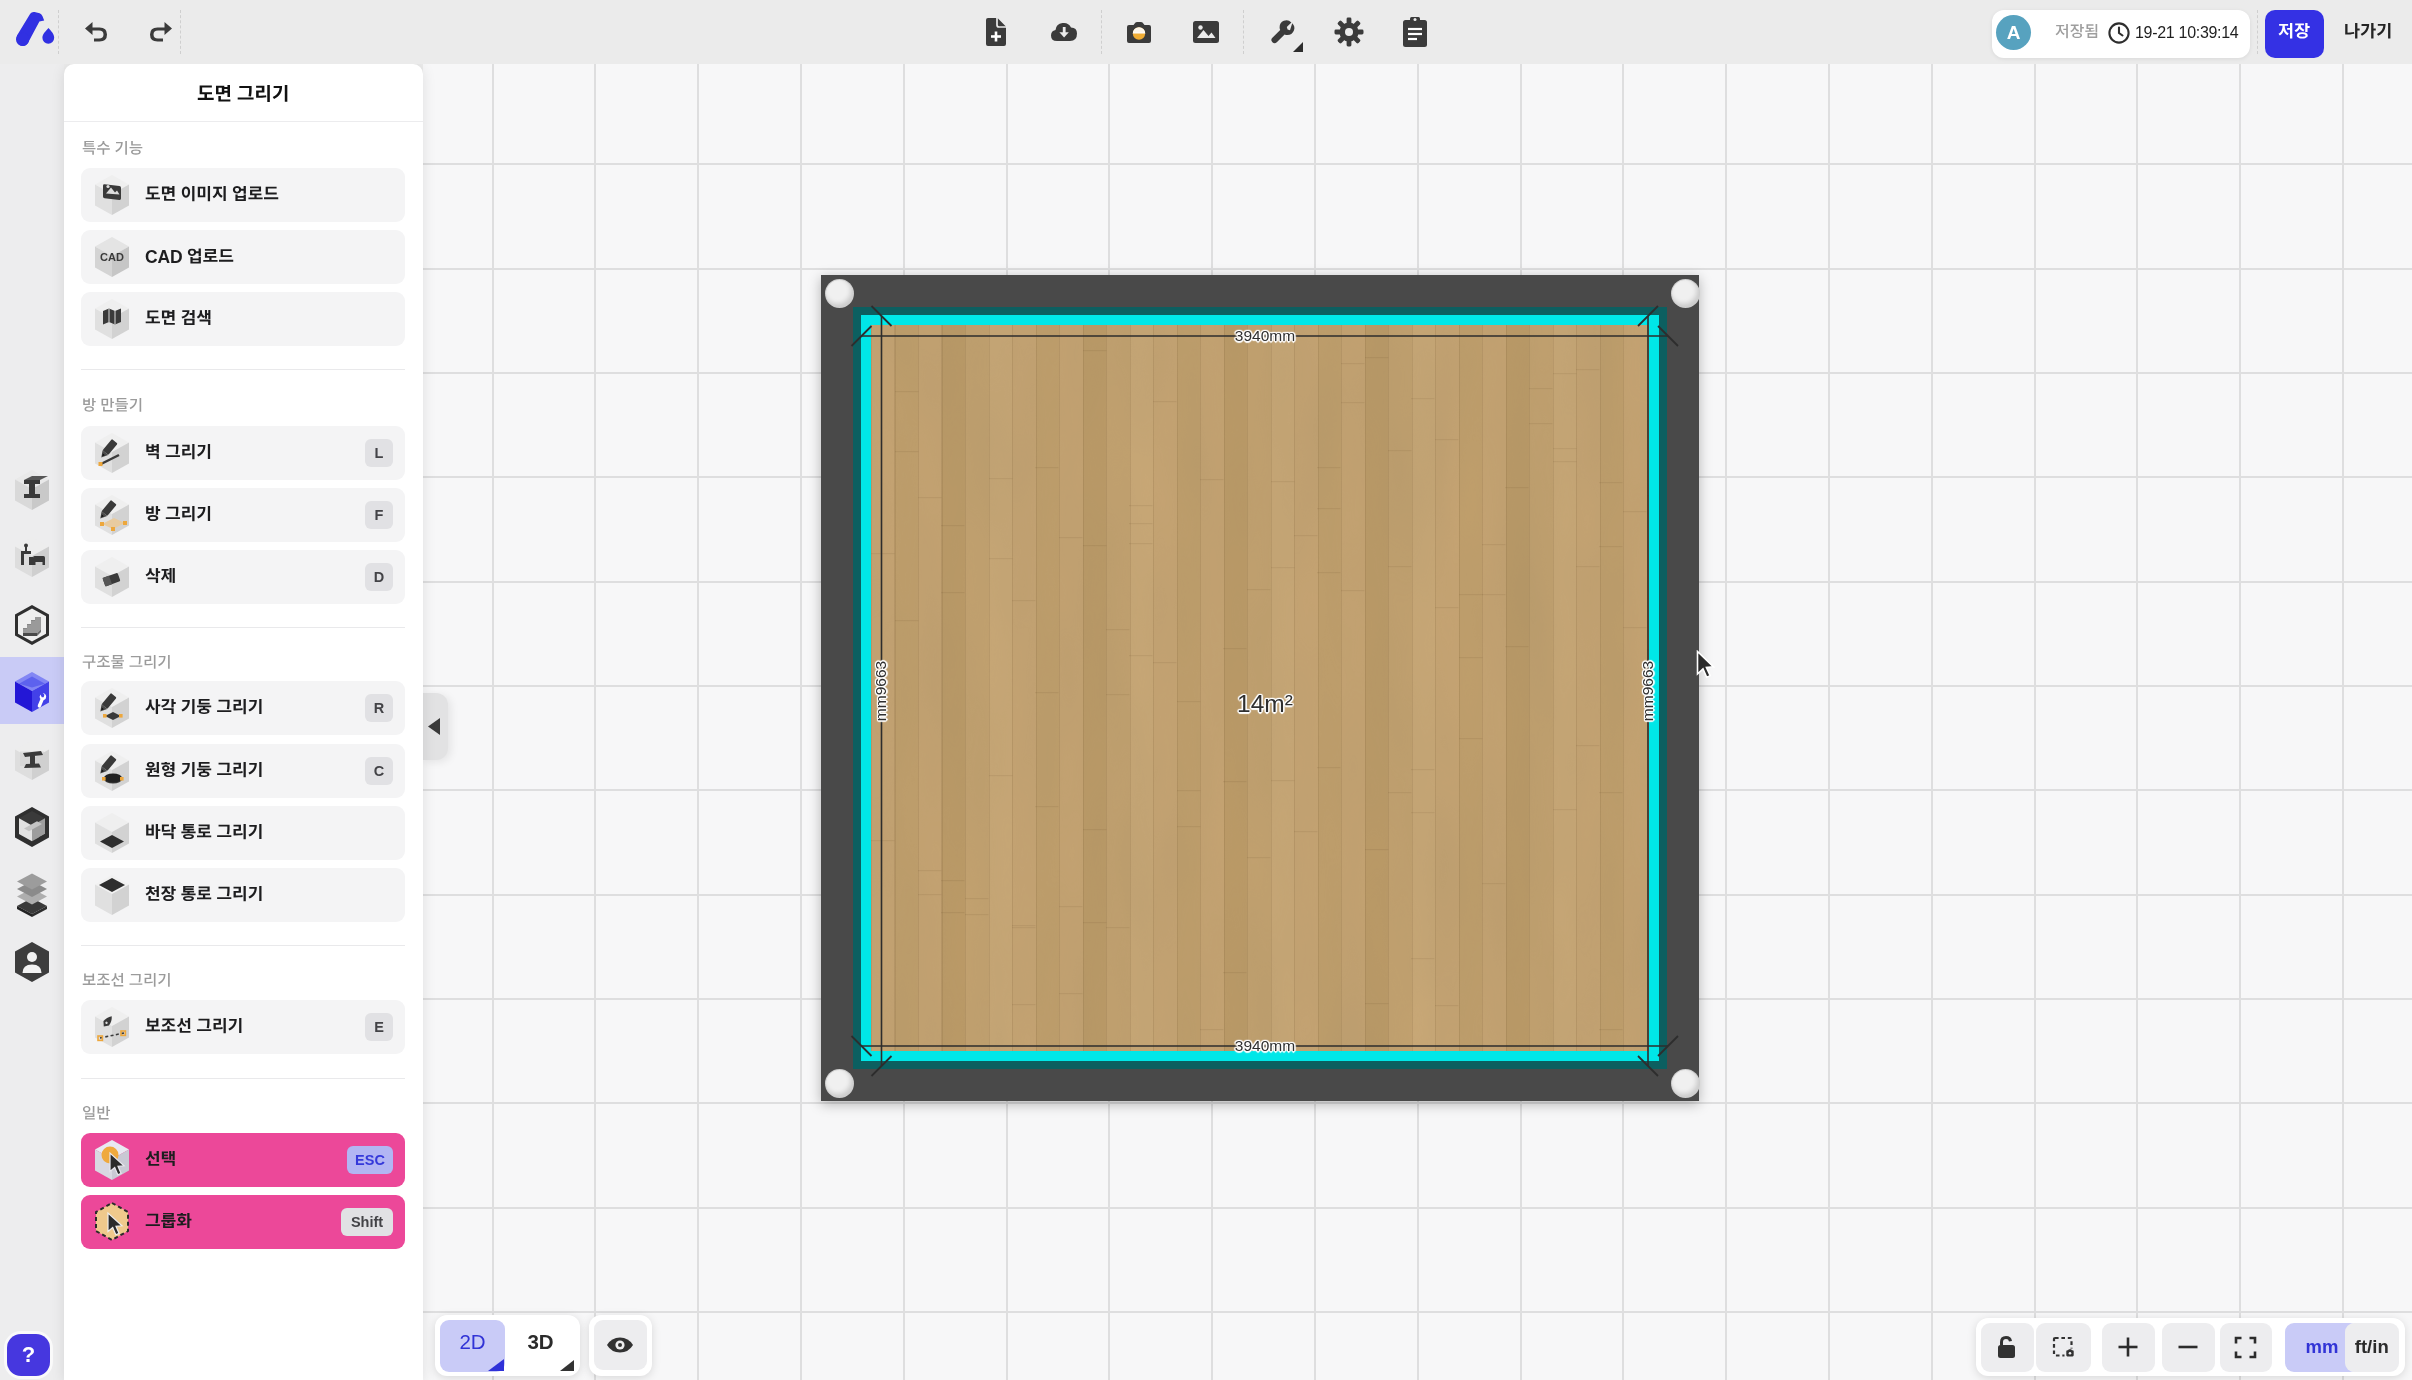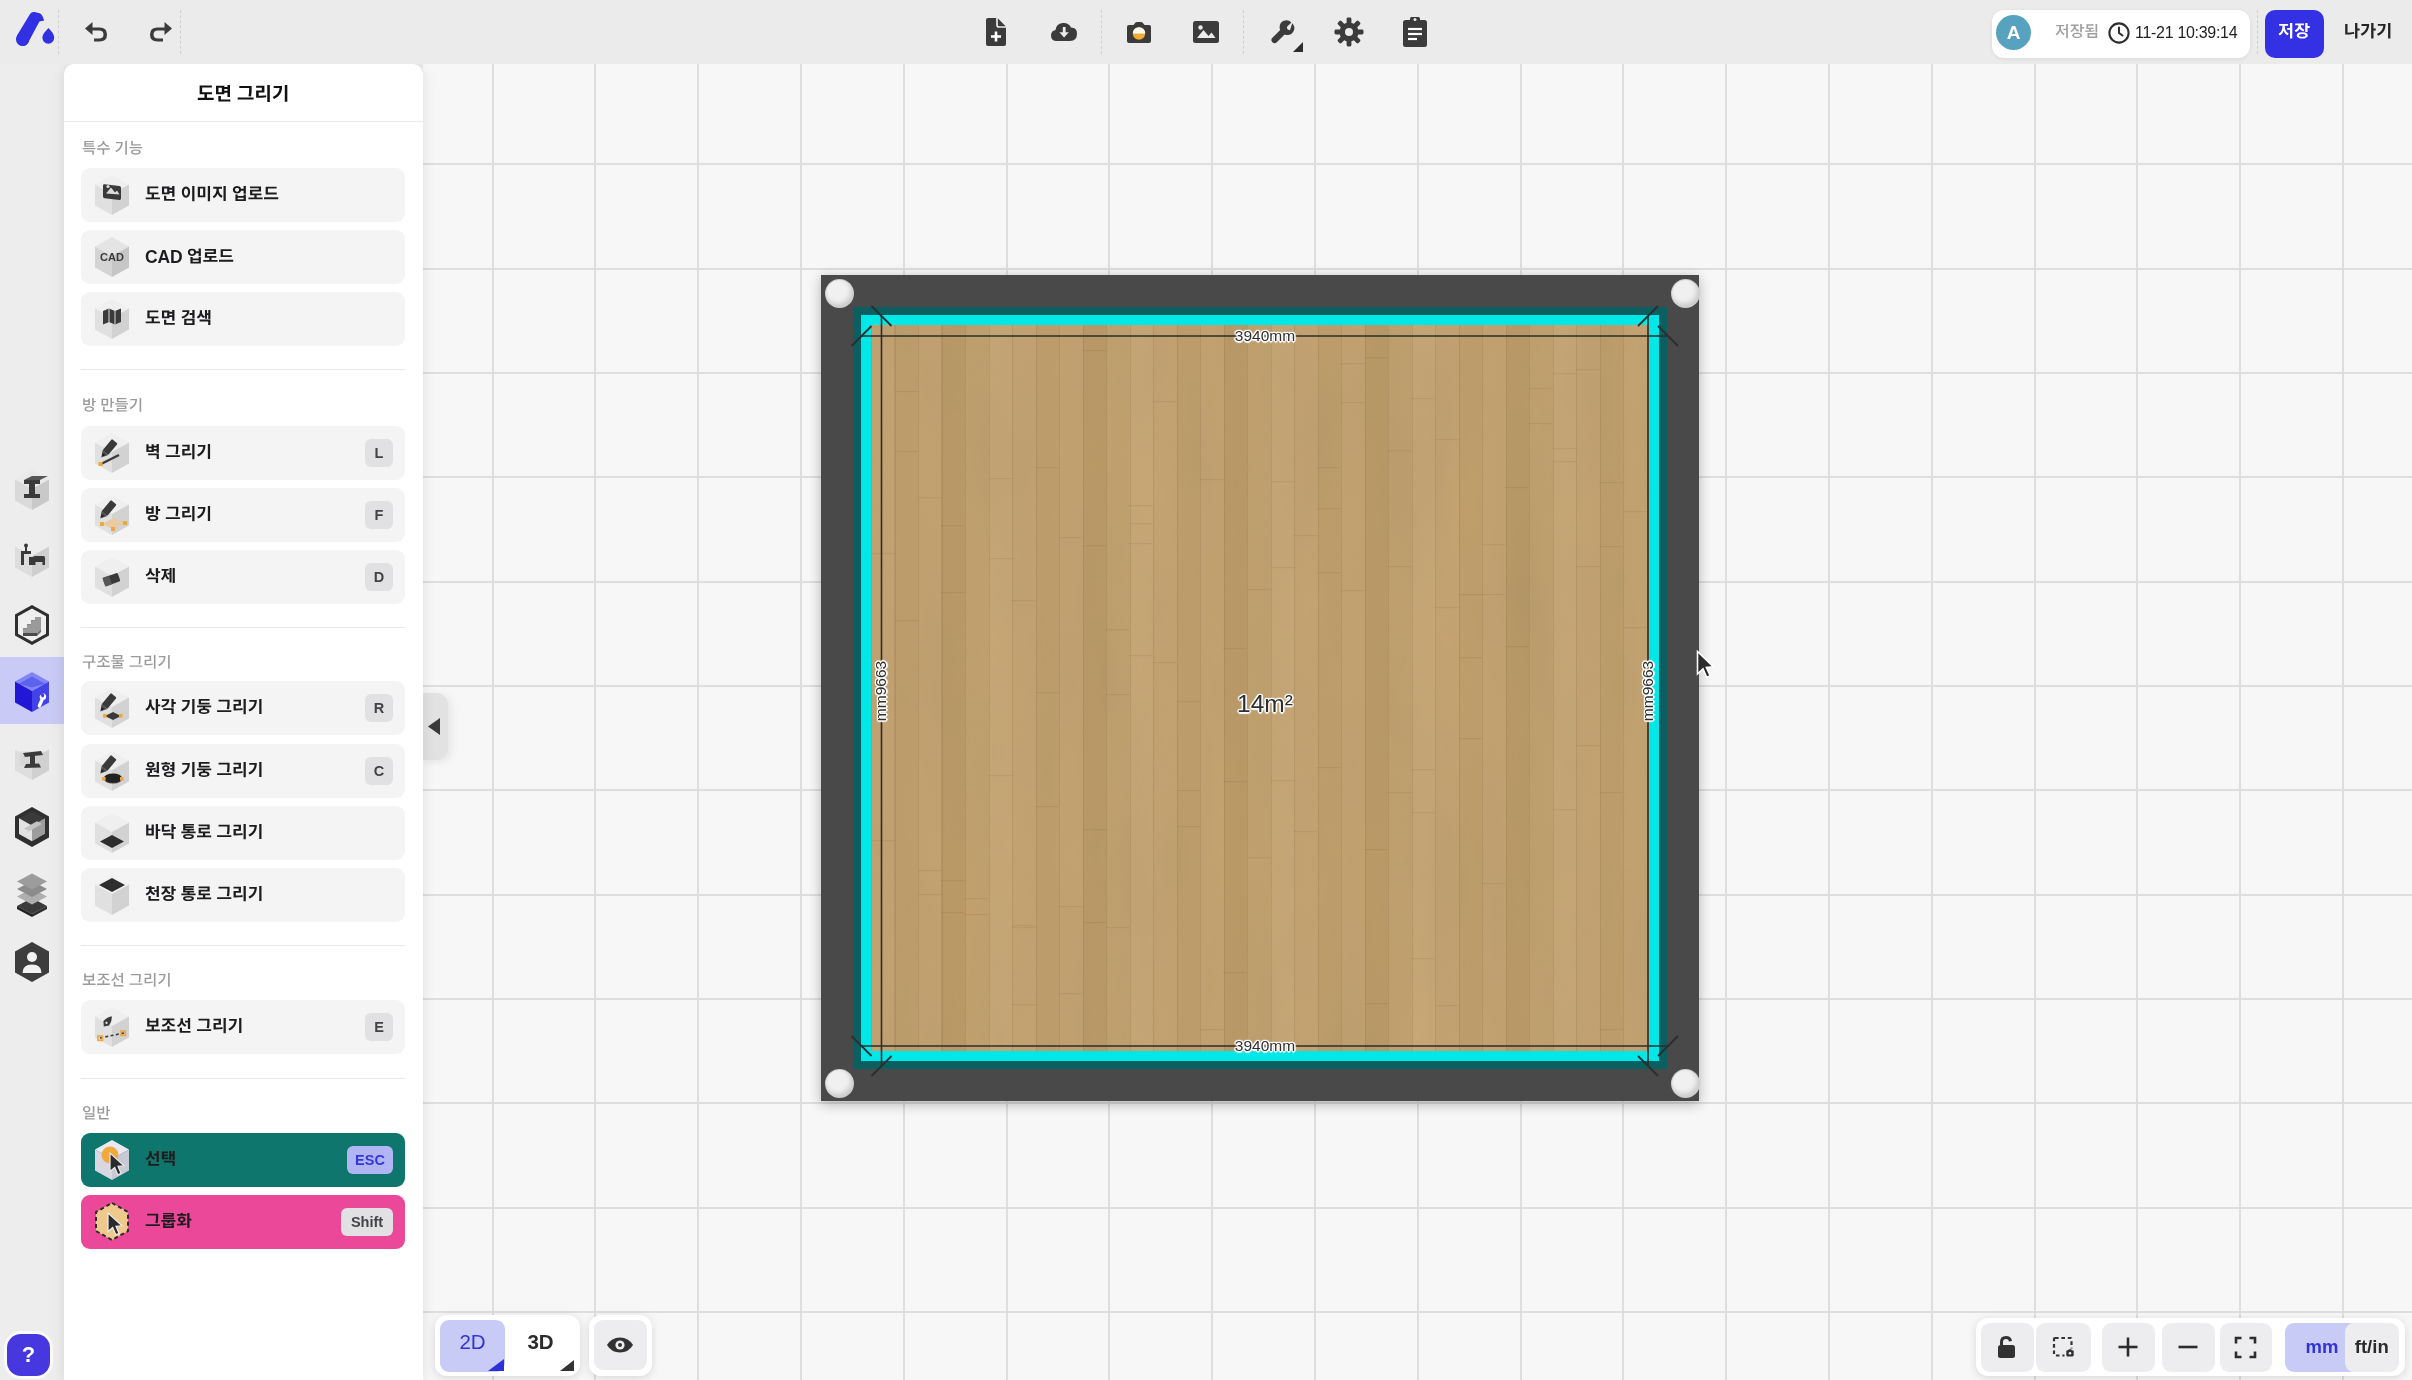--- a/index.html
+++ b/index.html
@@ -244,21 +244,21 @@
     <div class="abs ctr" style="left:1996px;top:15px;width:35px;height:35px;border-radius:50%;background:#57a2bf;color:#fff;font-weight:bold;font-size:19px">A</div>
     <div class="abs" style="left:2055px;top:24px"><svg class="" style="vertical-align:top;" width="44.2" height="16" viewBox="0 0 44.2 16" fill="#9e9e9e">
         <path transform="translate(0.0,12.8) scale(0.01600)" d="M699.9 -832.2H804.2V83.8H699.9ZM519.4 -505.1H727V-420.1H519.4ZM268.2 -695H352V-582.8Q352 -505 334.1 -429.9Q316.2 -354.8 283 -289.3Q249.8 -223.8 202.7 -173.1Q155.7 -122.4 97.5 -92.2L35.6 -175.2Q88.5 -200.7 131.5 -244.2Q174.5 -287.7 205 -342.4Q235.6 -397.1 251.9 -458.8Q268.2 -520.6 268.2 -582.8ZM291.8 -695H374.1V-582.8Q374.1 -524 390.4 -465.5Q406.6 -407 437.3 -354.3Q467.9 -301.6 510.9 -259.9Q553.9 -218.2 606.8 -193.7L545.4 -111.2Q486.6 -139.8 439.6 -188.5Q392.6 -237.2 359.6 -300.2Q326.6 -363.2 309.2 -435.5Q291.8 -507.8 291.8 -582.8ZM70.8 -740.7H572.4V-655.3H70.8Z"></path>
         <path transform="translate(14.7,12.8) scale(0.01600)" d="M261.5 -731.7H347.3V-665Q347.3 -579.7 317.3 -505.1Q287.2 -430.4 230.1 -374.7Q172.9 -319 90.8 -290.2L38.1 -373.2Q110 -398 159.9 -442.9Q209.7 -487.8 235.6 -545.6Q261.5 -603.4 261.5 -665ZM281.8 -731.7H367V-665.4Q367 -608.7 391.9 -556.8Q416.8 -504.9 464.7 -464.7Q512.6 -424.4 582.3 -401.9L532.2 -319.9Q451.2 -345.6 395.6 -396.8Q339.9 -448.1 310.9 -517.4Q281.8 -586.6 281.8 -665.4ZM67.1 -767H558.2V-682.1H67.1ZM654.5 -831.1H759.2V-284.5H654.5ZM730.6 -609.2H888.1V-522.6H730.6ZM465 -263.7Q559.2 -263.7 627.2 -243.2Q695.3 -222.7 732.1 -184.4Q769 -146.2 769 -91.6Q769 -37 732.1 1.7Q695.3 40.4 627.2 61Q559.2 81.5 465 81.5Q371.4 81.5 302.8 61Q234.2 40.4 197.4 1.7Q160.5 -37 160.5 -91.6Q160.5 -146.2 197.4 -184.4Q234.2 -222.7 302.8 -243.2Q371.4 -263.7 465 -263.7ZM465 -181Q401.8 -181 357 -170.8Q312.2 -160.6 288.3 -140.7Q264.3 -120.7 264.3 -91.6Q264.3 -62 288.3 -41.5Q312.2 -21.1 357 -10.6Q401.8 -0.2 465 -0.2Q528.8 -0.2 573.6 -10.6Q618.3 -21.1 642 -41.5Q665.8 -62 665.8 -91.6Q665.8 -120.7 642 -140.7Q618.3 -160.6 573.6 -170.8Q528.8 -181 465 -181Z"></path>
         <path transform="translate(29.4,12.8) scale(0.01600)" d="M296.4 -518.1H401.7V-362.2H296.4ZM697.4 -831.2H801.6V-276.2H697.4ZM64.3 -306.7 52.2 -388.6Q135.2 -388.6 233.7 -390.1Q332.2 -391.6 435 -397.6Q537.7 -403.5 633.1 -417L639.6 -343.5Q541.6 -326.9 439.7 -319.1Q337.7 -311.2 241.8 -309.2Q145.8 -307.2 64.3 -306.7ZM195.2 -234.3H801.6V71.5H195.2ZM700 -151H297.8V-12.3H700ZM129.5 -571.6H576.2V-487.8H129.5ZM129.5 -782.6H570V-698.3H234.2V-538.4H129.5Z"></path>
       </svg></div>
     <div class="abs" style="left:2107px;top:21px"><svg width="24" height="24" viewBox="0 0 24 24">
         <circle cx="12" cy="12" r="9.6" fill="none" stroke="#2e2e2e" stroke-width="2.1"></circle>
         <path d="M12 6.5 L12 12 L15.5 14.5" fill="none" stroke="#2e2e2e" stroke-width="2.1" stroke-linecap="round"></path>
       </svg></div>
-    <div class="abs" style="left:2135px;top:23.5px;font-size:16px;font-weight:500;color:#1f1f1f;letter-spacing:-.3px">11-21 10:39:14</div>
+    <div class="abs" style="left:2135px;top:23.5px;font-size:16px;font-weight:500;color:#1f1f1f;letter-spacing:-.3px">19-21 10:39:14</div>
     <div class="vsep" style="left:2257px"></div>
     <div class="abs" style="left:2265px;top:10px;width:59px;height:48px;background:#3431e4;border-radius:10px"></div>
     <div class="abs" style="left:2278.4px;top:23px;z-index:41"><svg class="" style="vertical-align:top;" width="32.2" height="18" viewBox="0 0 32.2 18" fill="#ffffff">
         <path transform="translate(0.0,14.0) scale(0.01750)" d="M685 -838.6H817.6V90.4H685ZM522.7 -514.5H716V-407.5H522.7ZM254.1 -691.5H359.5V-609.4Q359.5 -525 343.8 -444.2Q328.1 -363.4 296.8 -293.2Q265.4 -222.9 217.4 -168.8Q169.4 -114.7 104.7 -82.1L26.8 -187.1Q84.7 -214.4 127.7 -259.6Q170.7 -304.8 198.8 -361.2Q226.8 -417.5 240.4 -481.2Q254.1 -544.8 254.1 -609.4ZM285.4 -691.5H389V-609.4Q389 -548 402.7 -487.5Q416.3 -427 444.6 -372.6Q472.9 -318.3 515.9 -274.9Q558.9 -231.6 616.9 -205.3L539.7 -101.1Q474.3 -131.9 426.3 -184Q378.3 -236.1 347 -303.6Q315.8 -371.1 300.6 -449.3Q285.4 -527.4 285.4 -609.4ZM64.4 -748.9H579.2V-641.6H64.4Z"></path>
         <path transform="translate(16.1,14.0) scale(0.01750)" d="M246.7 -734.4H355.6V-676Q355.6 -587.9 327.4 -509Q299.1 -430.2 241.3 -370.8Q183.4 -311.5 93.9 -281.6L27.6 -386.6Q104.5 -412.5 152.9 -457.9Q201.4 -503.4 224 -560.5Q246.7 -617.7 246.7 -676ZM273.9 -734.4H381.5V-676.2Q381.5 -622.4 403.5 -571.7Q425.4 -520.9 471.9 -480.8Q518.3 -440.7 592.7 -417.9L529.1 -313.9Q441.1 -340.3 384.8 -394.4Q328.4 -448.6 301.2 -521.4Q273.9 -594.3 273.9 -676.2ZM62.1 -776H562.6V-669.5H62.1ZM636.3 -837.1H769.1V-288.3H636.3ZM732.8 -624.6H892V-515.8H732.8ZM467 -271.9Q563.6 -271.9 633.6 -250.4Q703.6 -228.8 741.8 -188.7Q780 -148.6 780 -91.8Q780 -35 741.8 5.4Q703.6 45.7 633.6 67.2Q563.6 88.7 467 88.7Q371.2 88.7 300.4 67.2Q229.6 45.7 191.4 5.4Q153.3 -35 153.3 -91.8Q153.3 -148.6 191.4 -188.7Q229.6 -228.8 300.4 -250.4Q371.2 -271.9 467 -271.9ZM467 -168Q408.4 -168 368 -159.9Q327.6 -151.8 306.6 -134.8Q285.7 -117.9 285.7 -91.8Q285.7 -65.5 306.6 -48Q327.6 -30.5 368 -22.1Q408.4 -13.6 467 -13.6Q526.4 -13.6 566.5 -22.1Q606.7 -30.5 627.5 -48Q648.4 -65.5 648.4 -91.8Q648.4 -117.9 627.5 -134.8Q606.7 -151.8 566.5 -159.9Q526.4 -168 467 -168Z"></path>
       </svg></div>
     <div class="abs" style="left:2344px;top:23px"><svg class="" style="vertical-align:top;" width="48.3" height="18" viewBox="0 0 48.3 18" fill="#242424">
         <path transform="translate(0.0,14.0) scale(0.01750)" d="M731.9 -487.9H894.9V-378.3H731.9ZM632.5 -838.6H766.1V87.3H632.5ZM68.7 -749.6H201.3V-174.2H68.7ZM68.7 -248.6H148.3Q246.9 -248.6 353.9 -256.8Q460.9 -265 572.9 -287.5L586.7 -178.7Q471.4 -154.9 361.1 -146.7Q250.7 -138.5 148.3 -138.5H68.7Z"></path>
         <path transform="translate(16.1,14.0) scale(0.01750)" d="M632.5 -838.6H766.1V87.3H632.5ZM731.9 -484.4H894.9V-375H731.9ZM389.3 -742.7H519.6Q519.6 -603.7 480.3 -479.7Q441 -355.7 350.6 -252.4Q260.2 -149.1 105.6 -71.5L31.4 -172.6Q153.4 -235.9 232.7 -314.8Q312 -393.8 350.7 -494.2Q389.3 -594.5 389.3 -719.5ZM82.4 -742.7H457.8V-635.5H82.4Z"></path>
         <path transform="translate(32.2,14.0) scale(0.01750)" d="M678.9 -837.8H812.3V88.1H678.9ZM405.6 -742H537.4Q537.4 -635.6 516.9 -539.4Q496.3 -443.3 448.5 -358.2Q400.7 -273 318.5 -200.3Q236.3 -127.6 112.8 -68L43.1 -173.2Q176.8 -237.5 256.3 -316.5Q335.7 -395.5 370.6 -494.8Q405.6 -594.1 405.6 -717.9ZM92.7 -742H468.2V-636.3H92.7Z"></path>
@@ -606,21 +606,21 @@
           <path transform="translate(67.0,13.6) scale(0.01700)" d="M678.2 -838.6H811.6V90.4H678.2ZM90.6 -233.9H172.6Q255.1 -233.9 328 -236.4Q400.8 -238.9 471.1 -245.6Q541.3 -252.4 614.3 -264.6L627.6 -157.6Q515.7 -137.6 407.4 -131.4Q299.1 -125.1 172.6 -125.1H90.6ZM89.2 -759.5H526.4V-401.3H225.6V-193.1H90.6V-506.2H390.6V-653.1H89.2Z"></path>
           <path transform="translate(82.6,13.6) scale(0.01700)" d="M678.9 -837.8H812.3V88.1H678.9ZM405.6 -742H537.4Q537.4 -635.6 516.9 -539.4Q496.3 -443.3 448.5 -358.2Q400.7 -273 318.5 -200.3Q236.3 -127.6 112.8 -68L43.1 -173.2Q176.8 -237.5 256.3 -316.5Q335.7 -395.5 370.6 -494.8Q405.6 -594.1 405.6 -717.9ZM92.7 -742H468.2V-636.3H92.7Z"></path>
         </svg></div>
       <div class="badge" style="width:28px">E</div>
     </div>
     <div class="divider" style="top:1014px"></div>
     <div class="slabel" style="top:1041.8px"><svg class="" style="vertical-align:top;" width="28.5" height="16" viewBox="0 0 28.5 16" fill="#9b9b9b">
         <path transform="translate(0.0,12.4) scale(0.01550)" d="M302.6 -801.1Q372.1 -801.1 426.1 -774.8Q480.1 -748.6 511.2 -702.5Q542.2 -656.3 542.2 -595.4Q542.2 -535.5 511.2 -489.1Q480.1 -442.8 426.1 -416.7Q372.1 -390.7 302.6 -390.7Q234.2 -390.7 179.9 -416.7Q125.6 -442.8 94.3 -489Q63 -535.2 63 -595.4Q63 -656.3 94.3 -702.6Q125.6 -748.8 179.9 -775Q234.2 -801.1 302.6 -801.1ZM302.8 -715.5Q263.2 -715.5 232.1 -700.7Q201 -686 183 -659Q164.9 -632 164.9 -595.7Q164.9 -559.4 183 -532.3Q201 -505.3 232 -490.5Q263 -475.7 302.8 -475.7Q342.6 -475.7 373.7 -490.5Q404.7 -505.3 422.7 -532.3Q440.8 -559.4 440.8 -595.7Q440.8 -632 422.7 -659Q404.7 -686 373.5 -700.7Q342.4 -715.5 302.8 -715.5ZM694.2 -831.1H799.4V-368.1H694.2ZM200.4 -326.6H799.4V-92.4H305V33.5H202.3V-169.1H695.8V-244.6H200.4ZM202.3 -11.2H826.8V71.5H202.3Z"></path>
         <path transform="translate(14.3,12.4) scale(0.01550)" d="M654.5 -830.7H759.2V-159.5H654.5ZM728.4 -563.2H888.1V-476.5H728.4ZM181.5 -20.6H796.6V64.3H181.5ZM181.5 -225.2H286.3V-2H181.5ZM78.4 -765.6H182.1V-622.9H405.3V-765.6H508.5V-308.1H78.4ZM182.1 -541.8V-391.8H405.3V-541.8Z"></path>
       </svg></div>
-    <div class="item" style="top:1068.5px;background:#0f766e">
+    <div class="item" style="top:1068.5px;background:#ec4899">
       <div class="ic"><svg width="40" height="44" viewBox="0 0 40 44">
           <polygon points="20,2 37,11.5 20,21 3,11.5" fill="#e9e9f2"></polygon>
           <polygon points="3,11.5 20,21 20,42 3,32.5" fill="#d8d8e2"></polygon>
           <polygon points="20,21 37,11.5 37,32.5 20,42" fill="#c9c9d4"></polygon>
           <circle cx="18" cy="17" r="8.5" fill="#efa93d"></circle>
           <path d="M18 15 L18 33.5 L22.7 29.5 L25.8 36.8 L29.1 35.4 L26 28.2 L32 27.8 Z" fill="#2b2b2b" stroke="#e8e8ef" stroke-width="1.2"></path>
         </svg></div>
       <div class="tx"><svg class="" style="vertical-align:top;" width="31.3" height="17" viewBox="0 0 31.3 17" fill="#1d1d1f">
           <path transform="translate(0.0,13.6) scale(0.01700)" d="M513.2 -640.8H728.3V-533.4H513.2ZM252.6 -780.9H360V-680.8Q360 -586.7 332.9 -504.1Q305.8 -421.4 249.4 -359.8Q193 -298.2 105.1 -266L35 -370.5Q93.1 -390 134.2 -422Q175.3 -454 201.4 -495.8Q227.5 -537.5 240 -584.4Q252.6 -631.2 252.6 -680.8ZM281.2 -780.9H387.2V-679.7Q387.2 -635.1 399.3 -591.9Q411.3 -548.6 436.3 -509.9Q461.2 -471.2 500.3 -440.8Q539.5 -410.4 594.2 -391L523.7 -289.2Q440.9 -320.1 387 -378.2Q333.2 -436.3 307.2 -514.4Q281.2 -592.4 281.2 -679.7ZM682.1 -836.8H815.7V-153.8H682.1ZM202.7 -33.8H835.6V72.6H202.7ZM202.7 -222.3H336.1V25.6H202.7Z"></path>
           <path transform="translate(15.6,13.6) scale(0.01700)" d="M71.7 -415.1H135.9Q203.1 -415.1 256.4 -416.3Q309.7 -417.6 358.1 -422.1Q406.5 -426.7 457 -434.5L469 -328.9Q416.4 -320.4 366.4 -315.4Q316.4 -310.3 260.6 -309.1Q204.9 -307.9 135.9 -307.9H71.7ZM71.7 -775.6H436.1V-670H199.6V-356.4H71.7ZM161.9 -594.3H426.7V-494.1H161.9ZM703.5 -837.6H829.9V-272.3H703.5ZM592.7 -610.8H739.9V-504.3H592.7ZM505.6 -820.6H629.7V-278.1H505.6ZM193 -232.9H829.9V88.8H697.3V-126.5H193Z"></path>

